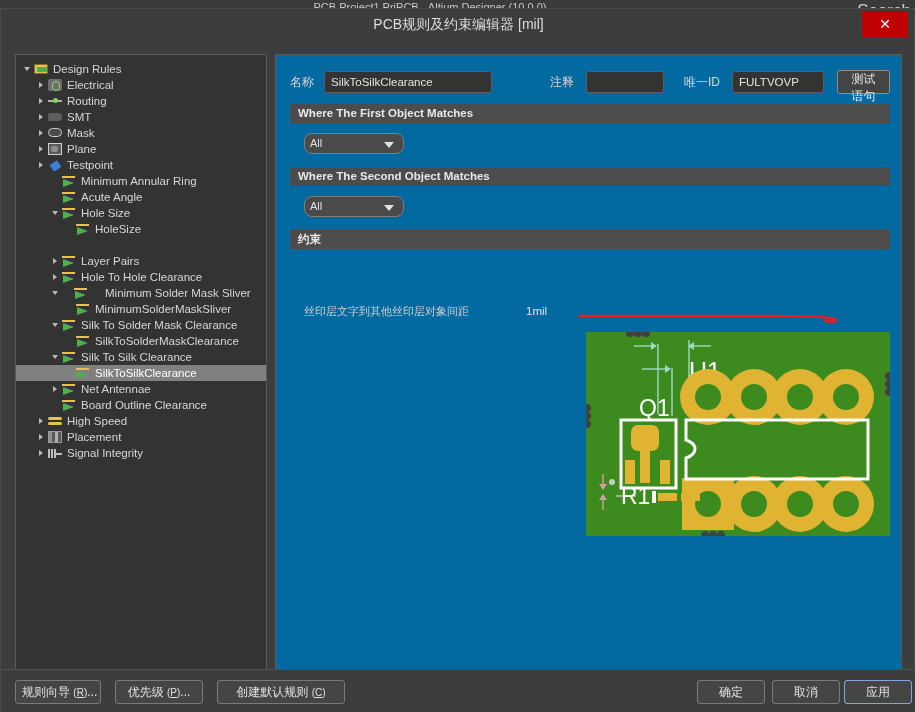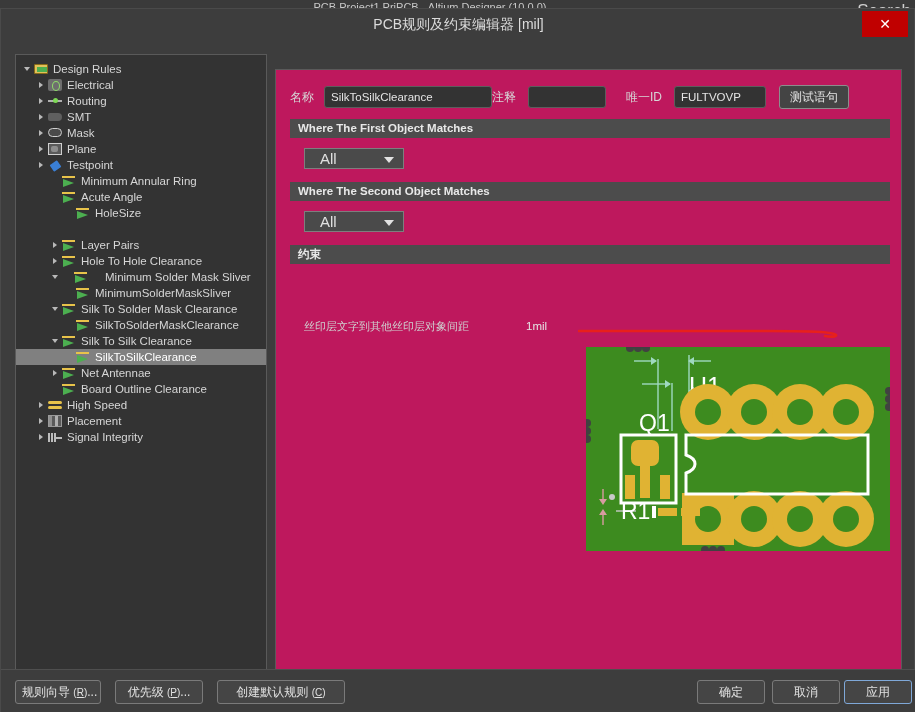--- a/index.html
+++ b/index.html
@@ -157,23 +157,23 @@
       linear-gradient(90deg,#bdbdbd 0 1.5px,transparent 1.5px 3px,
       #bdbdbd 3px 4.5px,transparent 4.5px 6px,
       #bdbdbd 6px 7.5px,transparent 7.5px 14px);
   }
   .ic-si::after {
     content:""; position:absolute; left:7px; top:6px; width:7px; height:1.5px; background:#bdbdbd;
   }
 
   
   #right-panel {
-    position: absolute; left: 274px; top: 30px;
+    position: absolute; left: 274px; top: 15px;
     width: 627px; height: 617px;
-    background: #be185d; border: 1px solid #5a5a5a;
+    background: #0369a1; border: 1px solid #5a5a5a;
   }
 
   
   #form-row {
     position: absolute; left: 14px; top: 14px;
     width: 600px; height: 26px;
     display: flex; align-items: center;
   }
   .flabel { font-size: 12px; color: #d6d6d6; white-space: nowrap; }
   .ftext {
@@ -192,23 +192,23 @@
   .section-bar {
     position: absolute; left: 14px; width: 600px; height: 19px;
     background: #4c4c4c;
     font-size: 11.5px; font-weight: bold; color: #e8e8e8;
     line-height: 19px; padding-left: 8px;
     white-space: nowrap;
   }
   .combo {
     position: absolute; left: 28px;
     width: 100px; height: 21px;
-    background: #4a4a4a; border: 1px solid #7e7e7e; border-radius: 0;
-    font-size: 15px; color: #e0e0e0;
-    line-height: 19px; padding-left: 15px;
+    background: #4a4a4a; border: 1px solid #7e7e7e; border-radius: 8px;
+    font-size: 11px; color: #e0e0e0;
+    line-height: 19px; padding-left: 5px;
     cursor: pointer;
   }
   .combo .cv { display:inline-block; }
   .combo .carrow {
     position: absolute; right: 9px; top: 8px;
     width: 0; height: 0;
     border-left: 5px solid transparent;
     border-right: 5px solid transparent;
     border-top: 6px solid #e2e2e2;
   }
@@ -347,20 +347,29 @@
           </span>
           <span class="tlabel">Minimum Annular Ring</span>
         </div>
         <div class="tree-row" style="padding-left: 32px;">
           <span class="tw"></span>
           <span class="ti">
             <span class="ic-mfg"></span>
           </span>
           <span class="tlabel">Acute Angle</span>
         </div>
+        <div class="tree-row" style="padding-left: 32px;">
+          <span class="tw">
+            <span class="arrow-e"></span>
+          </span>
+          <span class="ti">
+            <span class="ic-mfg"></span>
+          </span>
+          <span class="tlabel">Hole Size</span>
+        </div>
         <div class="tree-row" style="padding-left: 46px;">
           <span class="tw"></span>
           <span class="ti">
             <span class="ic-mfg"></span>
           </span>
           <span class="tlabel">HoleSize</span>
         </div>
         <div class="tree-row" style="padding-left: 32px; margin-top: 16px;">
           <span class="tw">
             <span class="arrow-c"></span>
@@ -470,21 +479,21 @@
           </span>
           <span class="tlabel">Signal Integrity</span>
         </div>
       </div>
 
     <div id="right-panel">
 
       <div id="form-row">
         <span class="flabel">名称</span>
         <input class="ftext" style="width: 168px; margin-left: 10px;" value="SilkToSilkClearance">
-        <span class="flabel" style="">注释</span>
+        <span class="flabel" style="margin-left:58px;">注释</span>
         <input class="ftext" style="width: 78px; margin-left: 12px;" value="">
         <span class="flabel" style="margin-left:20px;">唯一ID</span>
         <input class="ftext" style="width: 92px; margin-left: 12px;" value="FULTVOVP">
         <button class="fbtn" style="margin-left:13px;">测试语句</button>
       </div>
 
       <div class="section-bar" style="top:49px;">Where The First Object Matches</div>
       <div class="combo" style="top:78px;">
         <span class="cv">All</span>
         <span class="carrow"></span>

